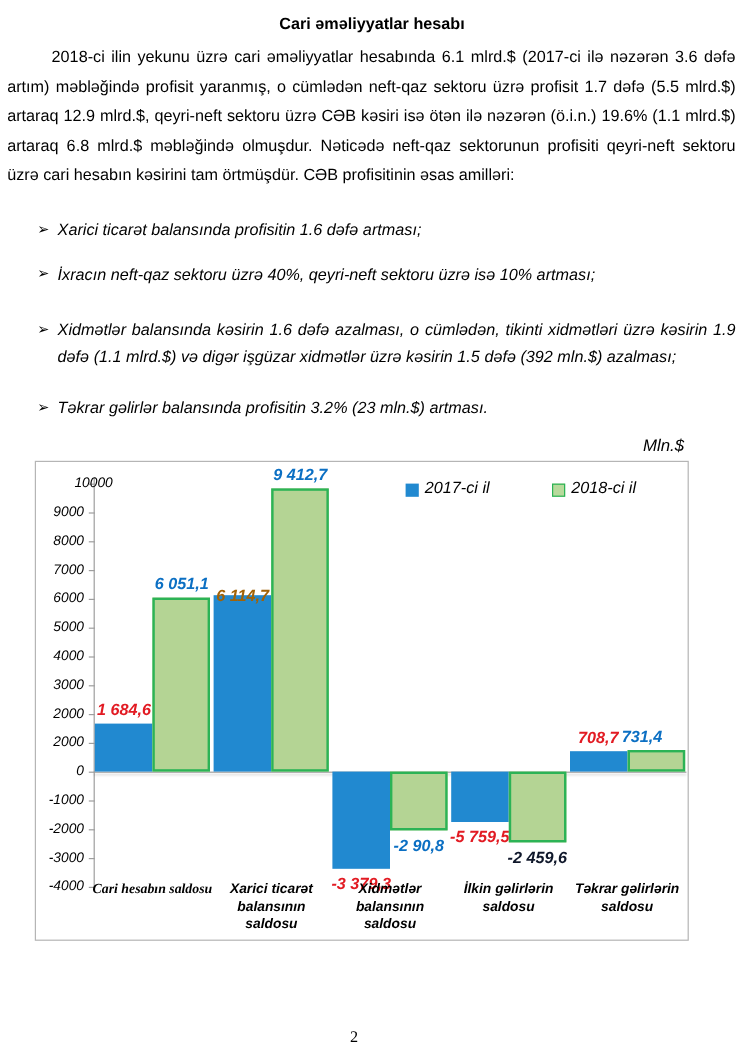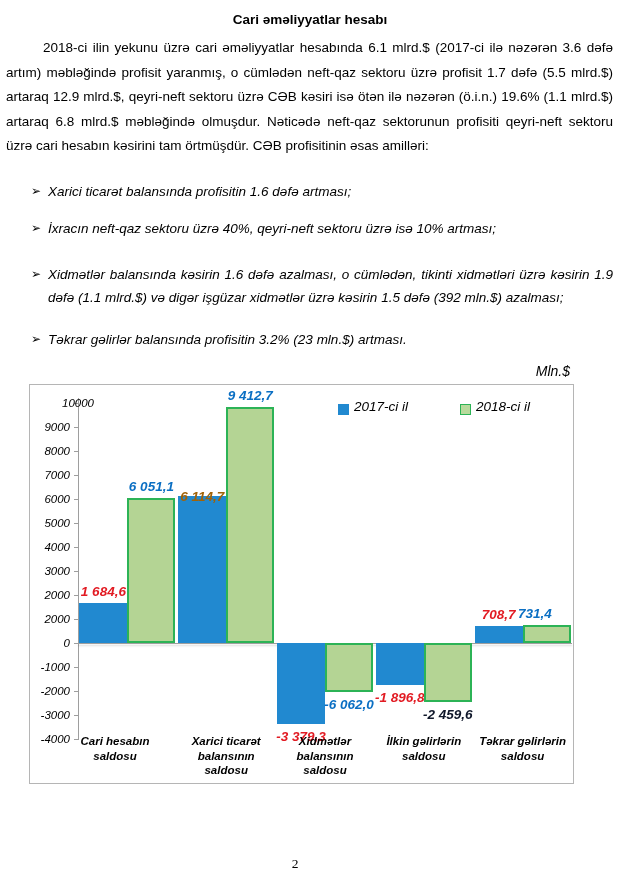--- a/index.html
+++ b/index.html
@@ -90,34 +90,34 @@
         <div class="abs yticklabel" style="top: 323px;">-3000</div>
         <div class="abs ytick" style="top: 354px;"></div>
         <div class="abs yticklabel" style="top: 347px;">-4000</div>
         <div class="abs bar-2017" style="left: 49.4px; top: 218px; width: 48px; height: 40px;"></div>
         <div class="abs bar-label" style="left: 25.4px; top: 199px; color: rgb(226, 27, 35);">1 684,6</div>
         <div class="abs bar-2017" style="left: 148.2px; top: 111px; width: 48px; height: 147px;"></div>
         <div class="abs bar-label" style="left: 124.2px; top: 104px; color: #a16207;">6 114,7</div>
         <div class="abs bar-2017" style="left: 247px; top: 258px; width: 48px; height: 81px;"></div>
         <div class="abs bar-label" style="left: 223px; top: 344px; color: rgb(226, 27, 35);">-3 379,3</div>
         <div class="abs bar-2017" style="left: 345.8px; top: 258px; width: 48px; height: 42px;"></div>
-        <div class="abs bar-label" style="left: 321.8px; top: 305px; color: rgb(226, 27, 35);">-1 896,8</div>
+        <div class="abs bar-label" style="left: 321.8px; top: 305px; color: rgb(226, 27, 35);">-5 759,5</div>
         <div class="abs bar-2017" style="left: 444.6px; top: 241px; width: 48px; height: 17px;"></div>
         <div class="abs bar-label" style="left: 420.6px; top: 222px; color: rgb(226, 27, 35);">708,7</div>
         <div class="abs bar-2018" style="left: 97.4px; top: 113px; width: 48px; height: 145px;"></div>
         <div class="abs bar-label" style="left: 73.4px; top: 94px; color: rgb(11, 111, 195);">6 051,1</div>
         <div class="abs bar-2018" style="left: 196.2px; top: 22px; width: 48px; height: 236px;"></div>
         <div class="abs bar-label" style="left: 172.2px; top: 3px; color: rgb(11, 111, 195);">9 412,7</div>
         <div class="abs bar-2018" style="left: 295px; top: 258px; width: 48px; height: 49px;"></div>
-        <div class="abs bar-label" style="left: 271px; top: 312px; color: rgb(11, 111, 195);">-6 062,0</div>
+        <div class="abs bar-label" style="left: 271px; top: 312px; color: rgb(11, 111, 195);">-2 90,8</div>
         <div class="abs bar-2018" style="left: 393.8px; top: 258px; width: 48px; height: 59px;"></div>
         <div class="abs bar-label" style="left: 369.8px; top: 322px; color: #0f172a;">-2 459,6</div>
         <div class="abs bar-2018" style="left: 492.6px; top: 240px; width: 48px; height: 18px;"></div>
         <div class="abs bar-label" style="left: 457px; top: 221px; color: rgb(11, 111, 195);">731,4</div>
-        <div class="abs cat-label" style="left: 35px;">Cari hesabın saldosu</div>
+        <div class="abs cat-label" style="left: 47px; font-family: Liberation Serif, serif;">Cari hesabın saldosu</div>
         <div class="abs cat-label" style="left: 146.2px;">Xarici ticarət balansının saldosu</div>
         <div class="abs cat-label" style="left: 343.8px;">İlkin gəlirlərin saldosu</div>
         <div class="abs cat-label" style="left: 245px;">Xidmətlər balansının saldosu</div>
         <div class="abs cat-label" style="left: 442.6px;">Təkrar gəlirlərin saldosu</div>
       </div>
 
     <div class="abs legend-item" style="left:308px;">
       <span class="legend-swatch sw-2017"></span>
       <span class="legend-text">2017-ci il</span>
     </div>

